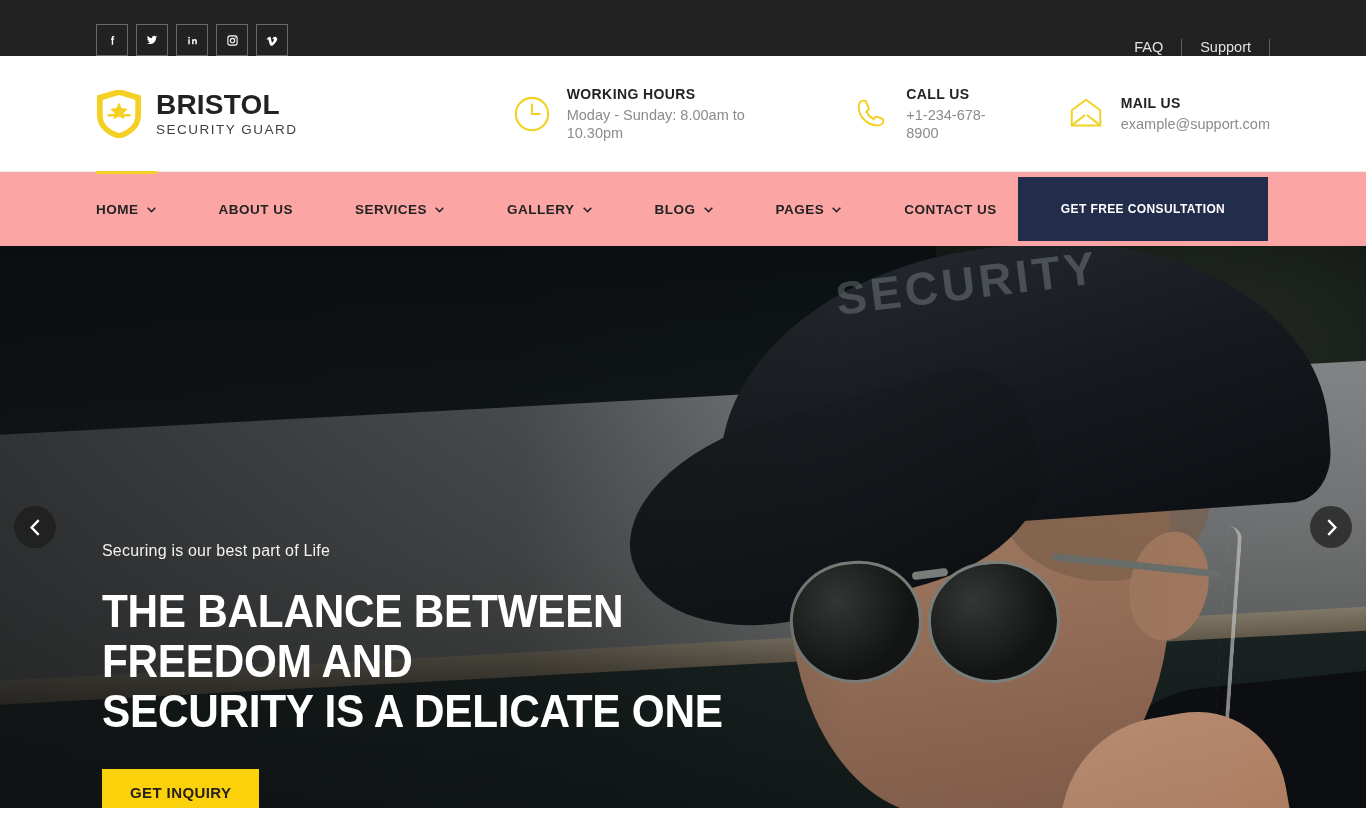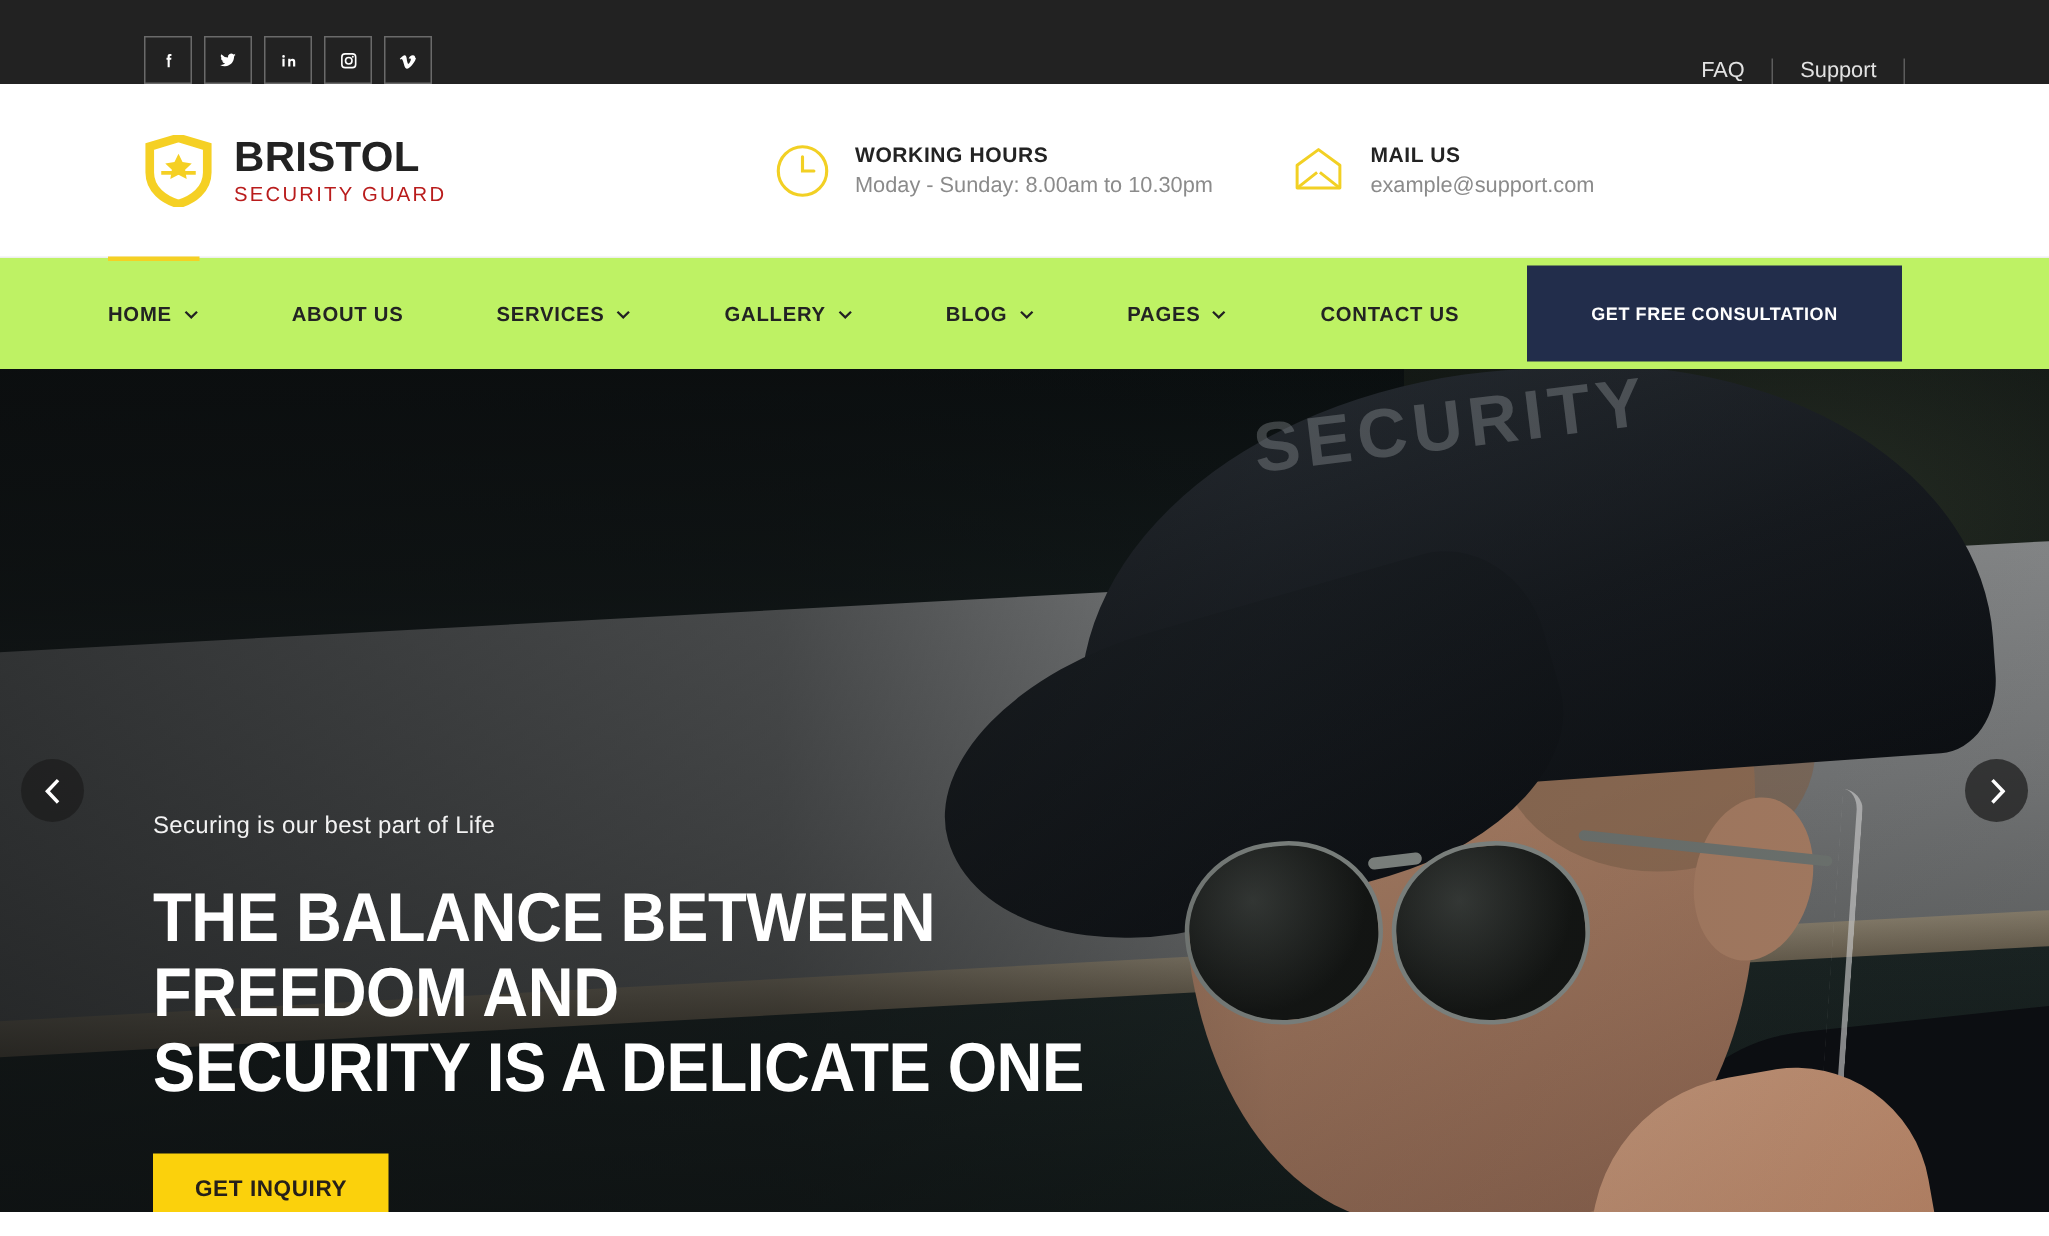--- a/index.html
+++ b/index.html
@@ -52,39 +52,39 @@
     padding: 0 96px;
     border-bottom: 1px solid #eeeeee;
   }
   .brand { display: flex; align-items: center; gap: 14px; width: 400px; }
   .brand-shield { width: 46px; height: 48px; flex: none; }
   .brand-text .brand-name {
     font-size: 28px; font-weight: bold; letter-spacing: 0.2px;
     color: #222222; line-height: 1.05;
   }
   .brand-text .brand-sub {
-    font-size: 13.5px; color: #b91c1c; letter-spacing: 1.5px; margin-top: 3px;
+    font-size: 13.5px; color: #404040; letter-spacing: 1.5px; margin-top: 3px;
   }
 
   .info-group { display: flex; align-items: center; gap: 51px; margin-left: 20px; }
   .info-item { display: flex; align-items: center; gap: 16px; }
   .info-ic { width: 38px; height: 38px; flex: none; color: #f2d024; }
   .info-title {
     font-size: 14px; font-weight: bold; color: #232323;
     letter-spacing: 0.4px; margin-bottom: 4px;
   }
   .info-val { font-size: 14.5px; color: #8b8b8b; }
 
   
   .navwrap {
     height: 74px;
-    background: #bef264;
+    background: #fca5a5;
     display: flex;
     align-items: center;
-    padding-left: 72px;
+    padding-left: 96px;
     position: relative;
   }
   .nav { display: flex; align-items: center; height: 100%; }
   .nav-item {
     position: relative;
     display: flex; align-items: center; gap: 7px;
     height: 100%;
     padding: 0 31px;
     font-size: 13.5px; font-weight: bold; letter-spacing: 0.5px;
     color: #232323; cursor: pointer; text-transform: uppercase;
@@ -350,20 +350,31 @@
           <circle cx="20" cy="20" r="17" fill="none" stroke="#f2d024" stroke-width="2.2"></circle>
           <path d="M20 10 V20 H28" fill="none" stroke="#f2d024" stroke-width="2.2" stroke-linecap="round"></path>
         </svg>
       </span>
       <span>
         <span class="info-title" style="display:block;">WORKING HOURS</span>
         <span class="info-val">Moday - Sunday: 8.00am to 10.30pm</span>
       </span>
     </div>
 
+    <div class="info-item">
+      <span class="info-ic">
+        <svg viewBox="0 0 40 40" width="38" height="38" aria-hidden="true">
+          <path d="M12 6c-3 0-5 2.5-5 6 0 11 9 20 20 20 3.5 0 6-2 6-5 0-1-.5-1.6-1.4-2l-4.6-2c-1-.4-1.8-.2-2.5.6l-1.6 1.9c-3.4-1.8-6.1-4.5-7.9-7.9l1.9-1.6c.8-.7 1-1.5.6-2.5l-2-4.6C15 6.5 14.3 6 13.3 6z" fill="none" stroke="#f2d024" stroke-width="2.1" stroke-linejoin="round"></path>
+        </svg>
+      </span>
+      <span>
+        <span class="info-title" style="display:block;">CALL US</span>
+        <span class="info-val">+1-234-678-8900</span>
+      </span>
+    </div>
 
     <div class="info-item">
       <span class="info-ic">
         <svg viewBox="0 0 40 40" width="38" height="38" aria-hidden="true">
           <path d="M5 16 L20 5 L35 16 V32 H5 Z" fill="none" stroke="#f2d024" stroke-width="2.1" stroke-linejoin="round"></path>
           <path d="M5 32 L19 21 M35 32 L21 21" fill="none" stroke="#f2d024" stroke-width="2.1"></path>
         </svg>
       </span>
       <span>
         <span class="info-title" style="display:block;">MAIL US</span>

